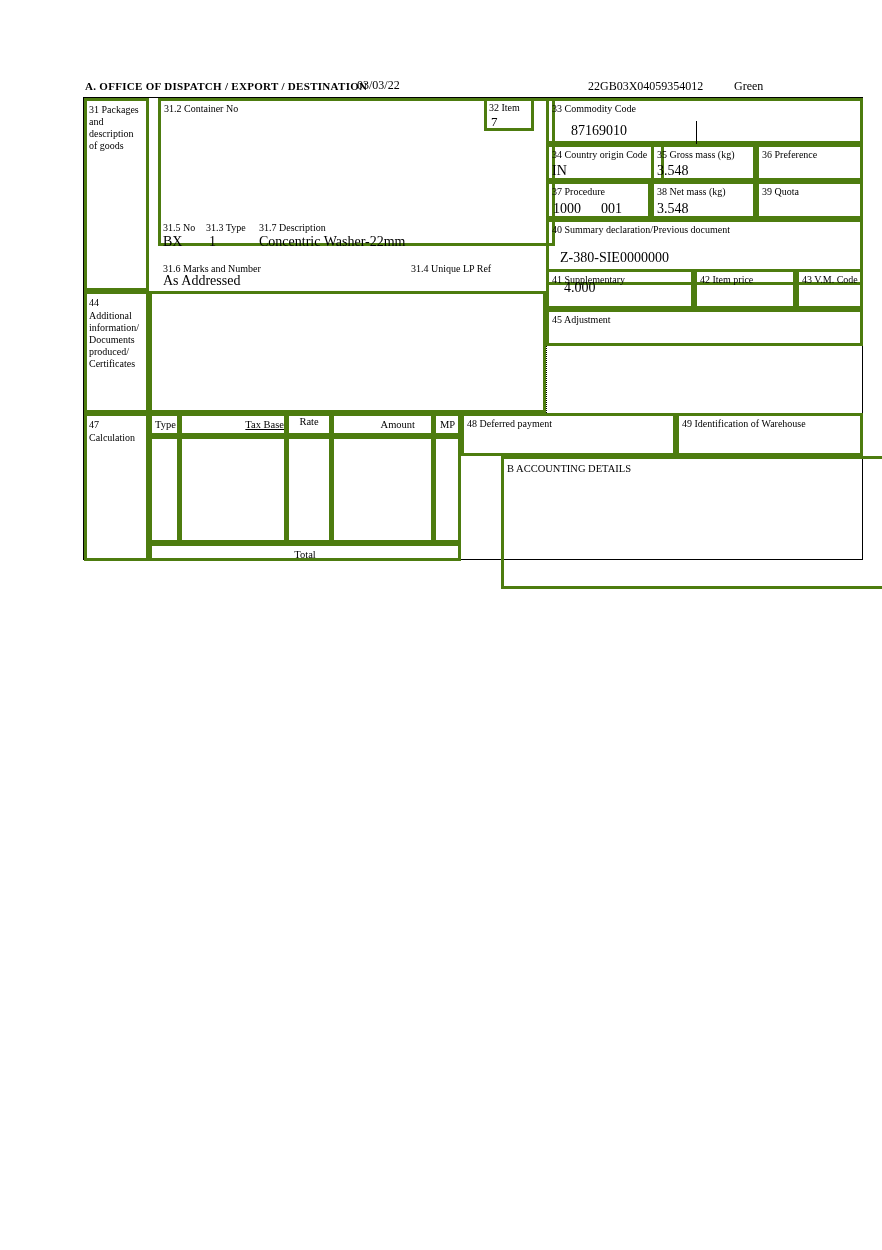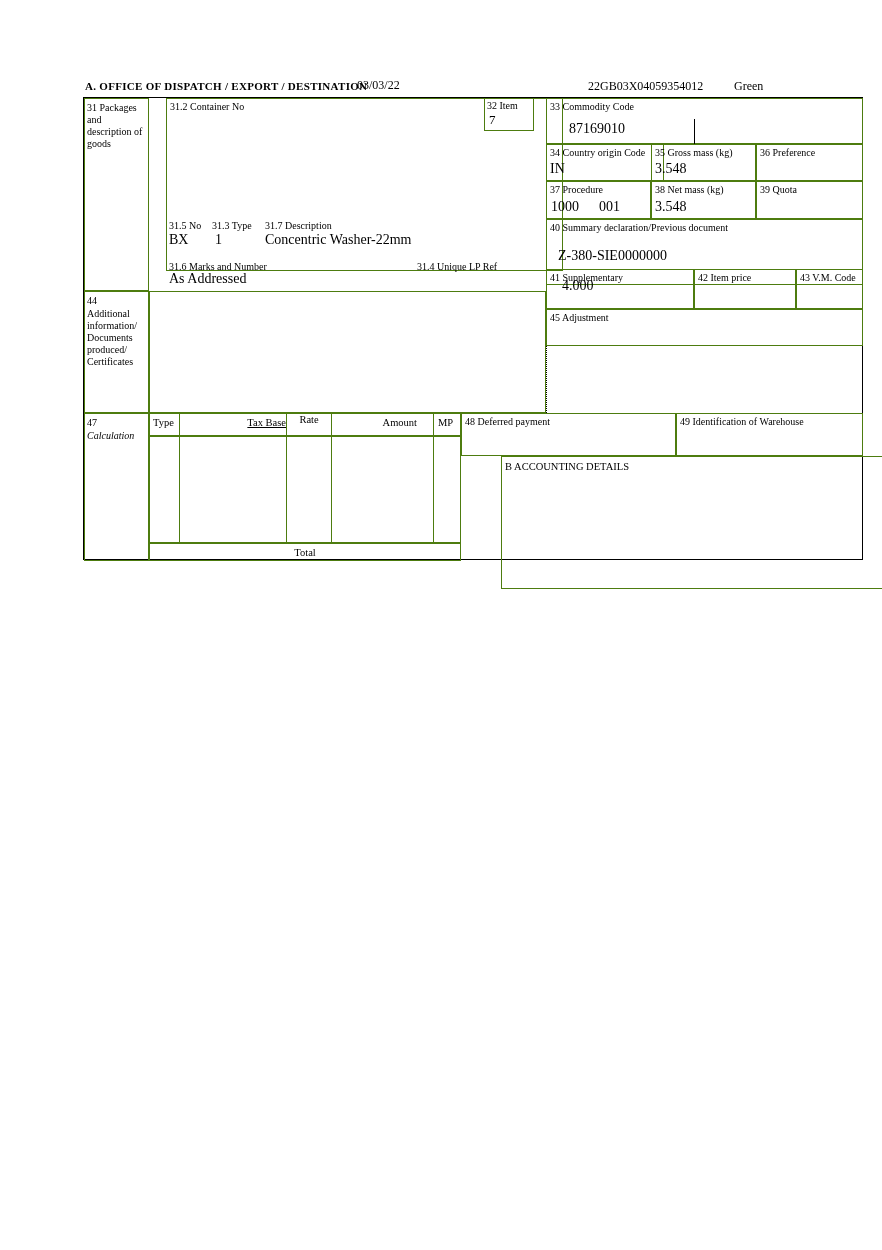--- a/index.html
+++ b/index.html
@@ -1,21 +1,21 @@
 <!DOCTYPE html>
 <html><head>
 <meta charset="utf-8">
 <style>
   * { margin:0; padding:0; box-sizing:border-box; }
   html,body { background:#fff; }
   body { font-family:"Liberation Serif","DejaVu Serif",serif; color:#000; }
   .page { position:relative; width:882px; height:1250px; background:#fff; overflow:hidden; }
   .abs { position:absolute; }
   .form { position:absolute; left:83px; top:97px; width:780px; height:463px; border:1px solid #000; }
-  .bx { position:absolute; border:1px solid #4d7c0f; }
+  .bx { position:absolute; border:3px solid #4d7c0f; }
   .nob { position:absolute; }
   .lbl { font-size:10px; line-height:1.2; }
   .val { font-size:14px; line-height:1.1; white-space:nowrap; }
   .hdr { font-size:11px; font-weight:bold; letter-spacing:0.3px; white-space:nowrap; }
   .big { font-size:12px; white-space:nowrap; }
 </style>
 </head>
 <body>
 
 <div class="page">
@@ -29,24 +29,24 @@
 
     <div class="bx" style="left:0; top:0; width:65px; height:193px;">
       <div class="lbl" style="padding:3px 2px 0 2px;">31 Packages and description of goods</div>
     </div>
     <div class="bx" style="left:0; top:193px; width:65px; height:122px;">
       <div class="lbl" style="padding:3px 2px 0 2px;">44</div>
       <div class="lbl" style="padding:1px 2px 0 2px;">Additional information/ Documents produced/ Certificates</div>
     </div>
     <div class="bx" style="left:0; top:315px; width:65px; height:148px;">
       <div class="lbl" style="padding:3px 2px 0 2px;">47</div>
-      <div class="lbl" style="padding:1px 12px 0 2px;font-style:italic;">Calculation</div>
+      <div class="lbl" style="padding:1px 12px 0 2px;">Calculation</div>
     </div>
 
-    <div class="bx" style="left:82px; top:0; width:397px; height:173px;">
+    <div class="bx" style="left:74px; top:0; width:397px; height:148px;">
       <div class="nob lbl" style="left:3px; top:2px;">31.2 Container No</div>
 
       <div class="nob lbl" style="left:2px; top:121px;">31.5 No</div>
       <div class="nob lbl" style="left:45px; top:121px;">31.3 Type</div>
       <div class="nob lbl" style="left:98px; top:121px;">31.7 Description</div>
 
       <div class="nob val" style="left:2px; top:133px;">BX</div>
       <div class="nob val" style="left:48px; top:133px;">1</div>
       <div class="nob val" style="left:98px; top:133px;">Concentric Washer-22mm</div>
 

